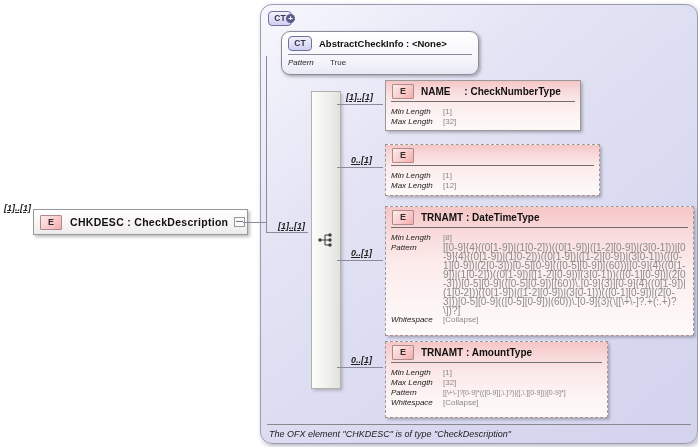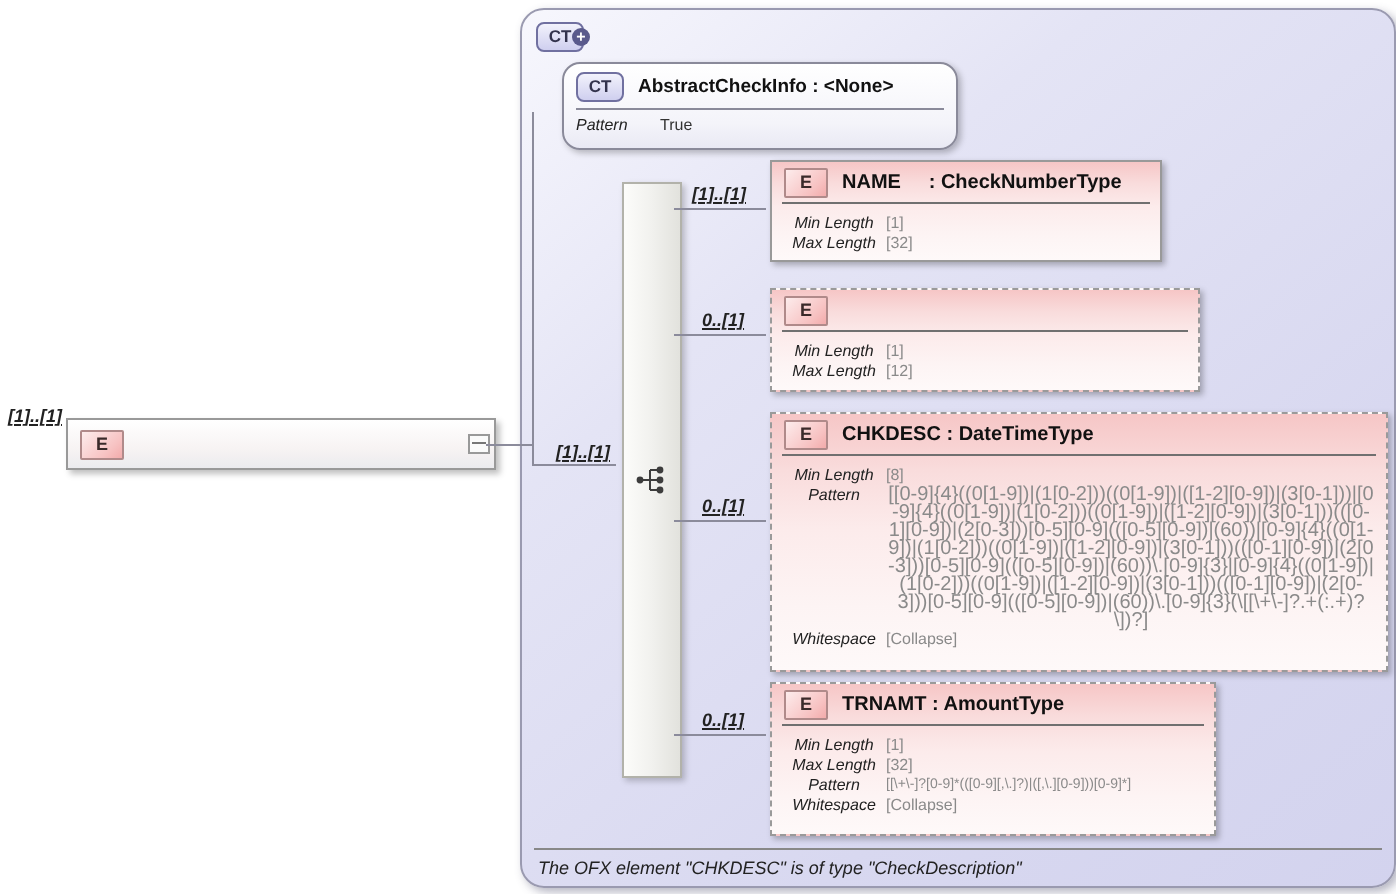--- a/index.html
+++ b/index.html
@@ -53,38 +53,39 @@
 
   
   .ebox{position:absolute;background:linear-gradient(to bottom,#f6c6c6 0%,#f9dcdc 22%,#fcebeb 45%,#fdf4f4 75%,#fef9f9 100%);
         box-shadow:1.5px 1.5px 3px rgba(0,0,0,0.28);}
   .ebox.solid{border:1px solid #999;}
   .ebox.dashed{border:1px dashed #9a9a9a;}
   .ebox-header{display:flex;align-items:center;gap:7px;padding:3px 6px 2px;height:14px;}
   .ebox-title{font-size:10px;font-weight:bold;white-space:pre;}
   .esep{height:1px;background:#707070;margin:1px 5px 0;}
   .facets{padding:5px 5px 3px;}
-  .frow{display:flex;font-size:8px;line-height:10px;text-align:center;}
+  .frow{display:flex;font-size:8px;line-height:10px;}
   .fname{font-style:italic;color:#222;width:52px;flex-shrink:0;}
   .fval{color:#8a8a8a;}
   .fval.wrap{font-size:10px;line-height:9px;word-break:break-all;width:247px;}
   .fval.nowrap{font-size:7px;white-space:nowrap;}
 
   
   .foot-sep{position:absolute;left:6px;top:419px;width:424px;height:1px;background:#888;}
   .footnote{position:absolute;left:8px;top:424px;font-size:9px;font-style:italic;color:#222;white-space:nowrap;}
 </style>
 </head>
 <body>
 
 <div class="canvas">
 
   <span class="card" style="left:4px;top:203px;">[1]..[1]</span>
   <div class="src-box">
     <span class="eicon">E</span>
+    <span class="src-title">CHKDESC : CheckDescription</span>
   </div>
   <div class="handle"></div>
 
   <div class="ct-container">
     <div class="ct-header">
       <span class="cticon">
         <span>CT</span>
         <span class="plus-badge">+</span>
       </span>
     </div>
@@ -148,21 +149,21 @@
         <div class="frow">
           <span class="fname">Max Length</span>
           <span class="fval">[12]</span>
         </div>
       </div>
     </div>
 
     <div class="ebox dashed" style="left:124px;top:201px;width:307px;height:128px;">
       <div class="ebox-header">
         <span class="eicon">E</span>
-        <span class="ebox-title">CHKDESC : DateTimeType</span>
+        <span class="ebox-title">TRNAMT : DateTimeType</span>
       </div>
       <div class="esep"></div>
       <div class="facets">
         <div class="frow">
           <span class="fname">Min Length</span>
           <span class="fval">[8]</span>
         </div>
         <div class="frow">
           <span class="fname">Pattern</span>
           <span class="fval wrap">[[0-9]{4}((0[1-9])|(1[0-2]))((0[1-9])|([1-2][0-9])|(3[0-1]))|[0-9]{4}((0[1-9])|(1[0-2]))((0[1-9])|([1-2][0-9])|(3[0-1]))(([0-1][0-9])|(2[0-3]))[0-5][0-9](([0-5][0-9])|(60))|[0-9]{4}((0[1-9])|(1[0-2]))((0[1-9])|([1-2][0-9])|(3[0-1]))(([0-1][0-9])|(2[0-3]))[0-5][0-9](([0-5][0-9])|(60))\.[0-9]{3}|[0-9]{4}((0[1-9])|(1[0-2]))((0[1-9])|([1-2][0-9])|(3[0-1]))(([0-1][0-9])|(2[0-3]))[0-5][0-9](([0-5][0-9])|(60))\.[0-9]{3}(\[[\+\-]?.+(:.+)?\])?]</span>

